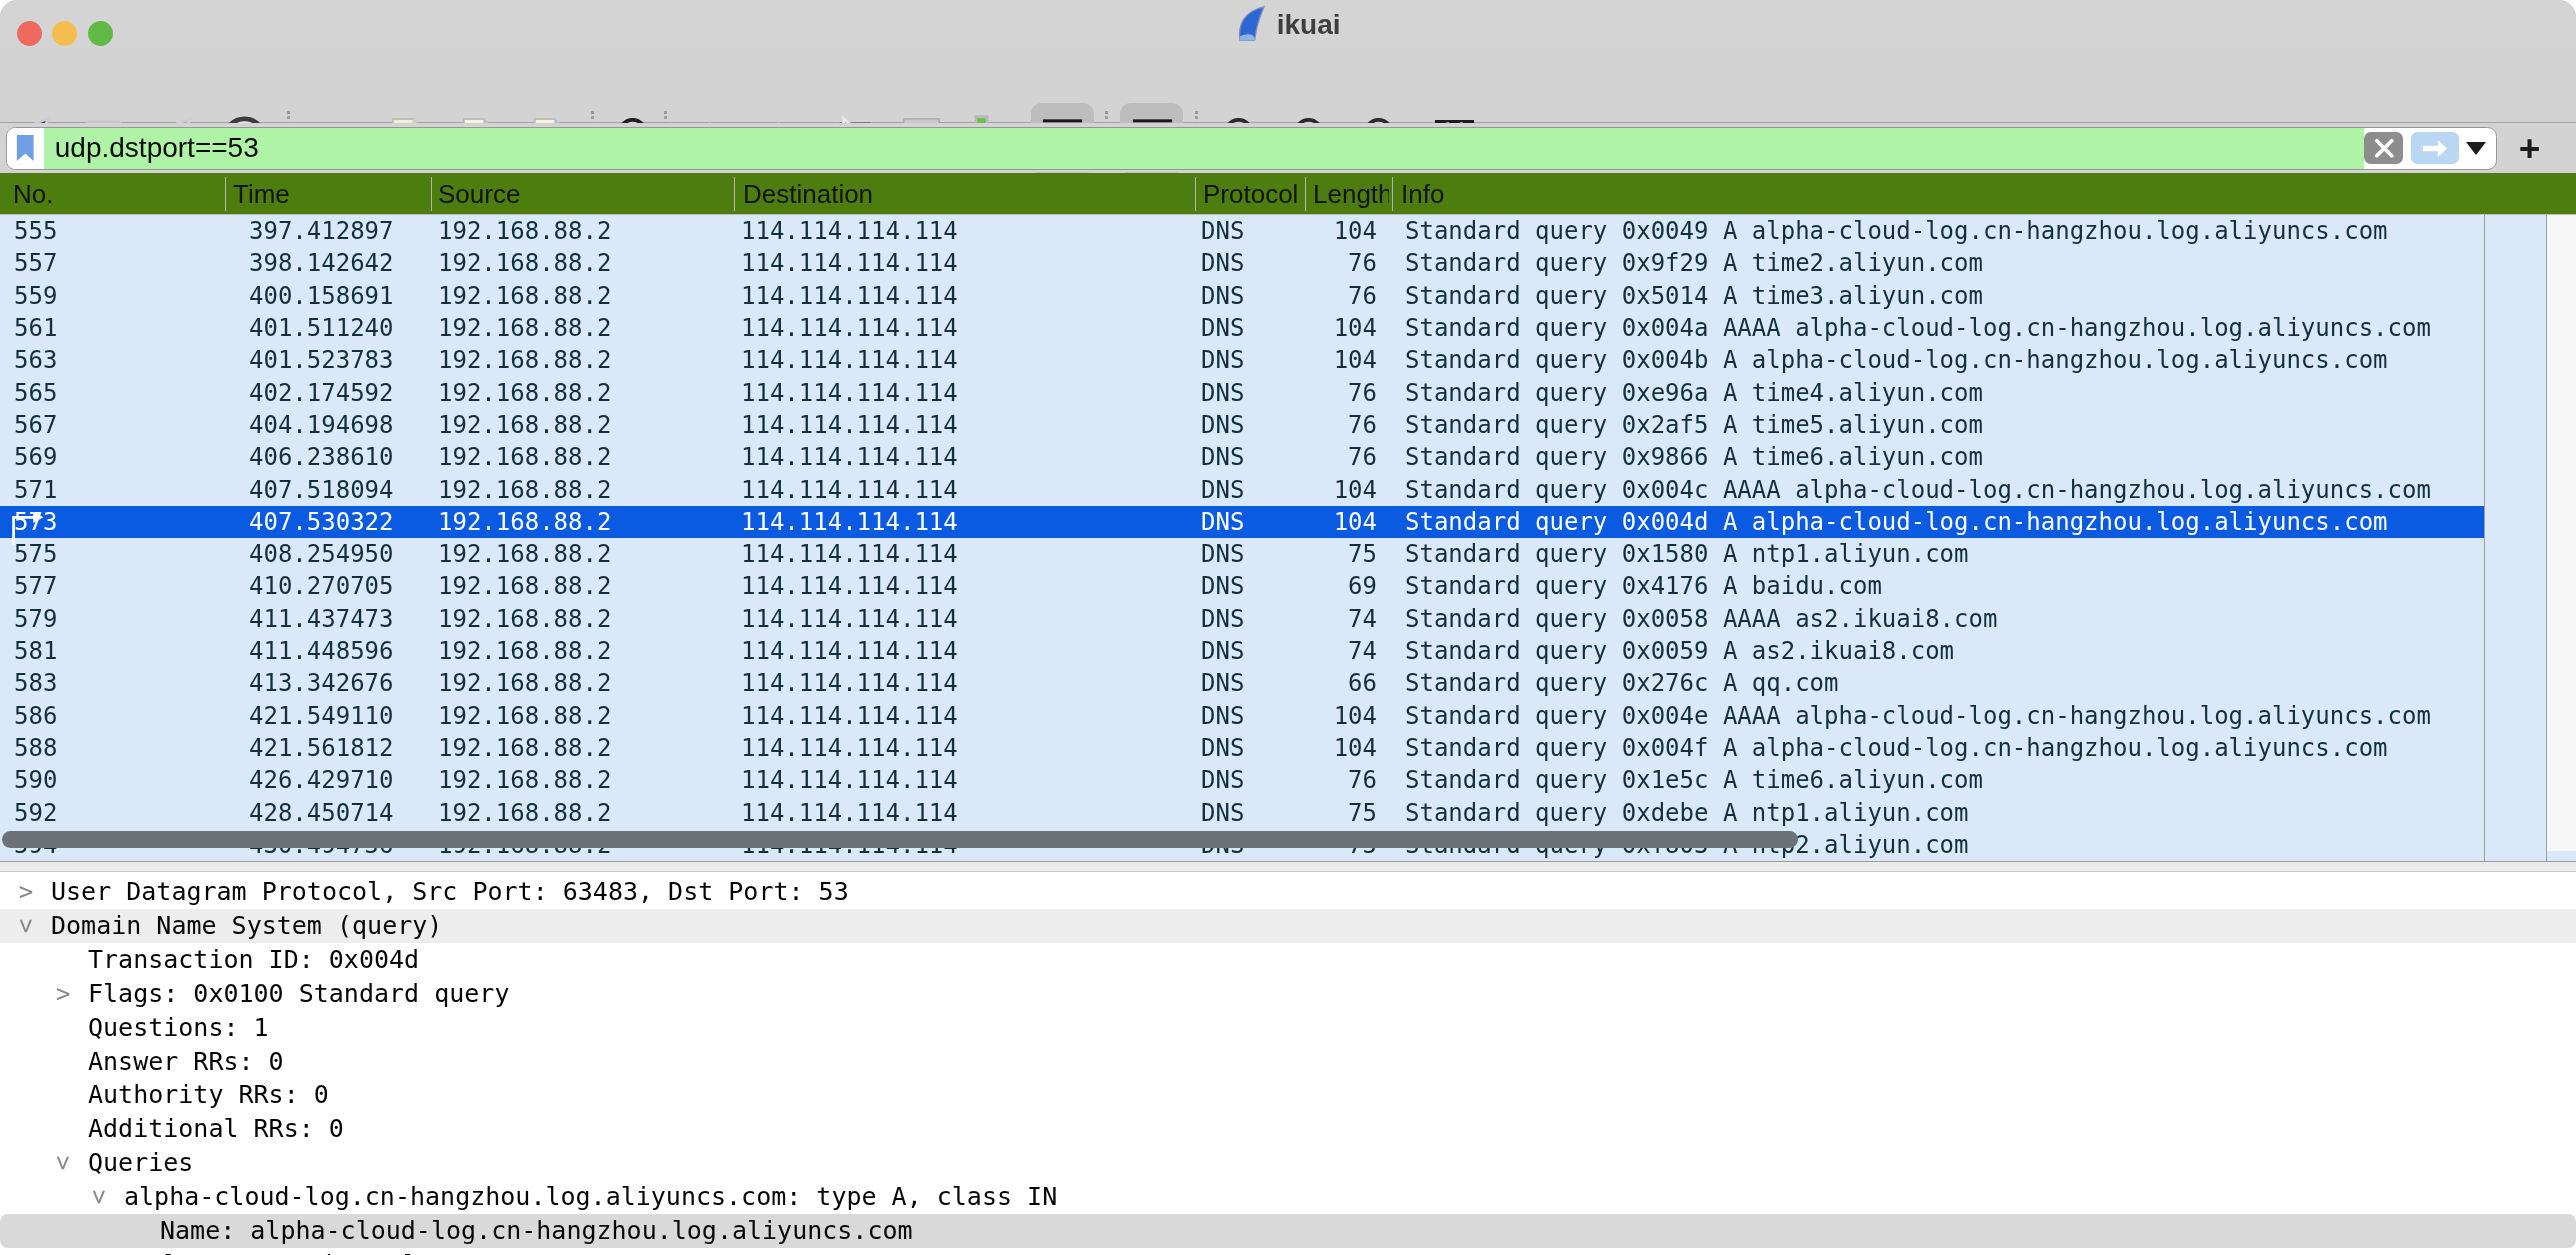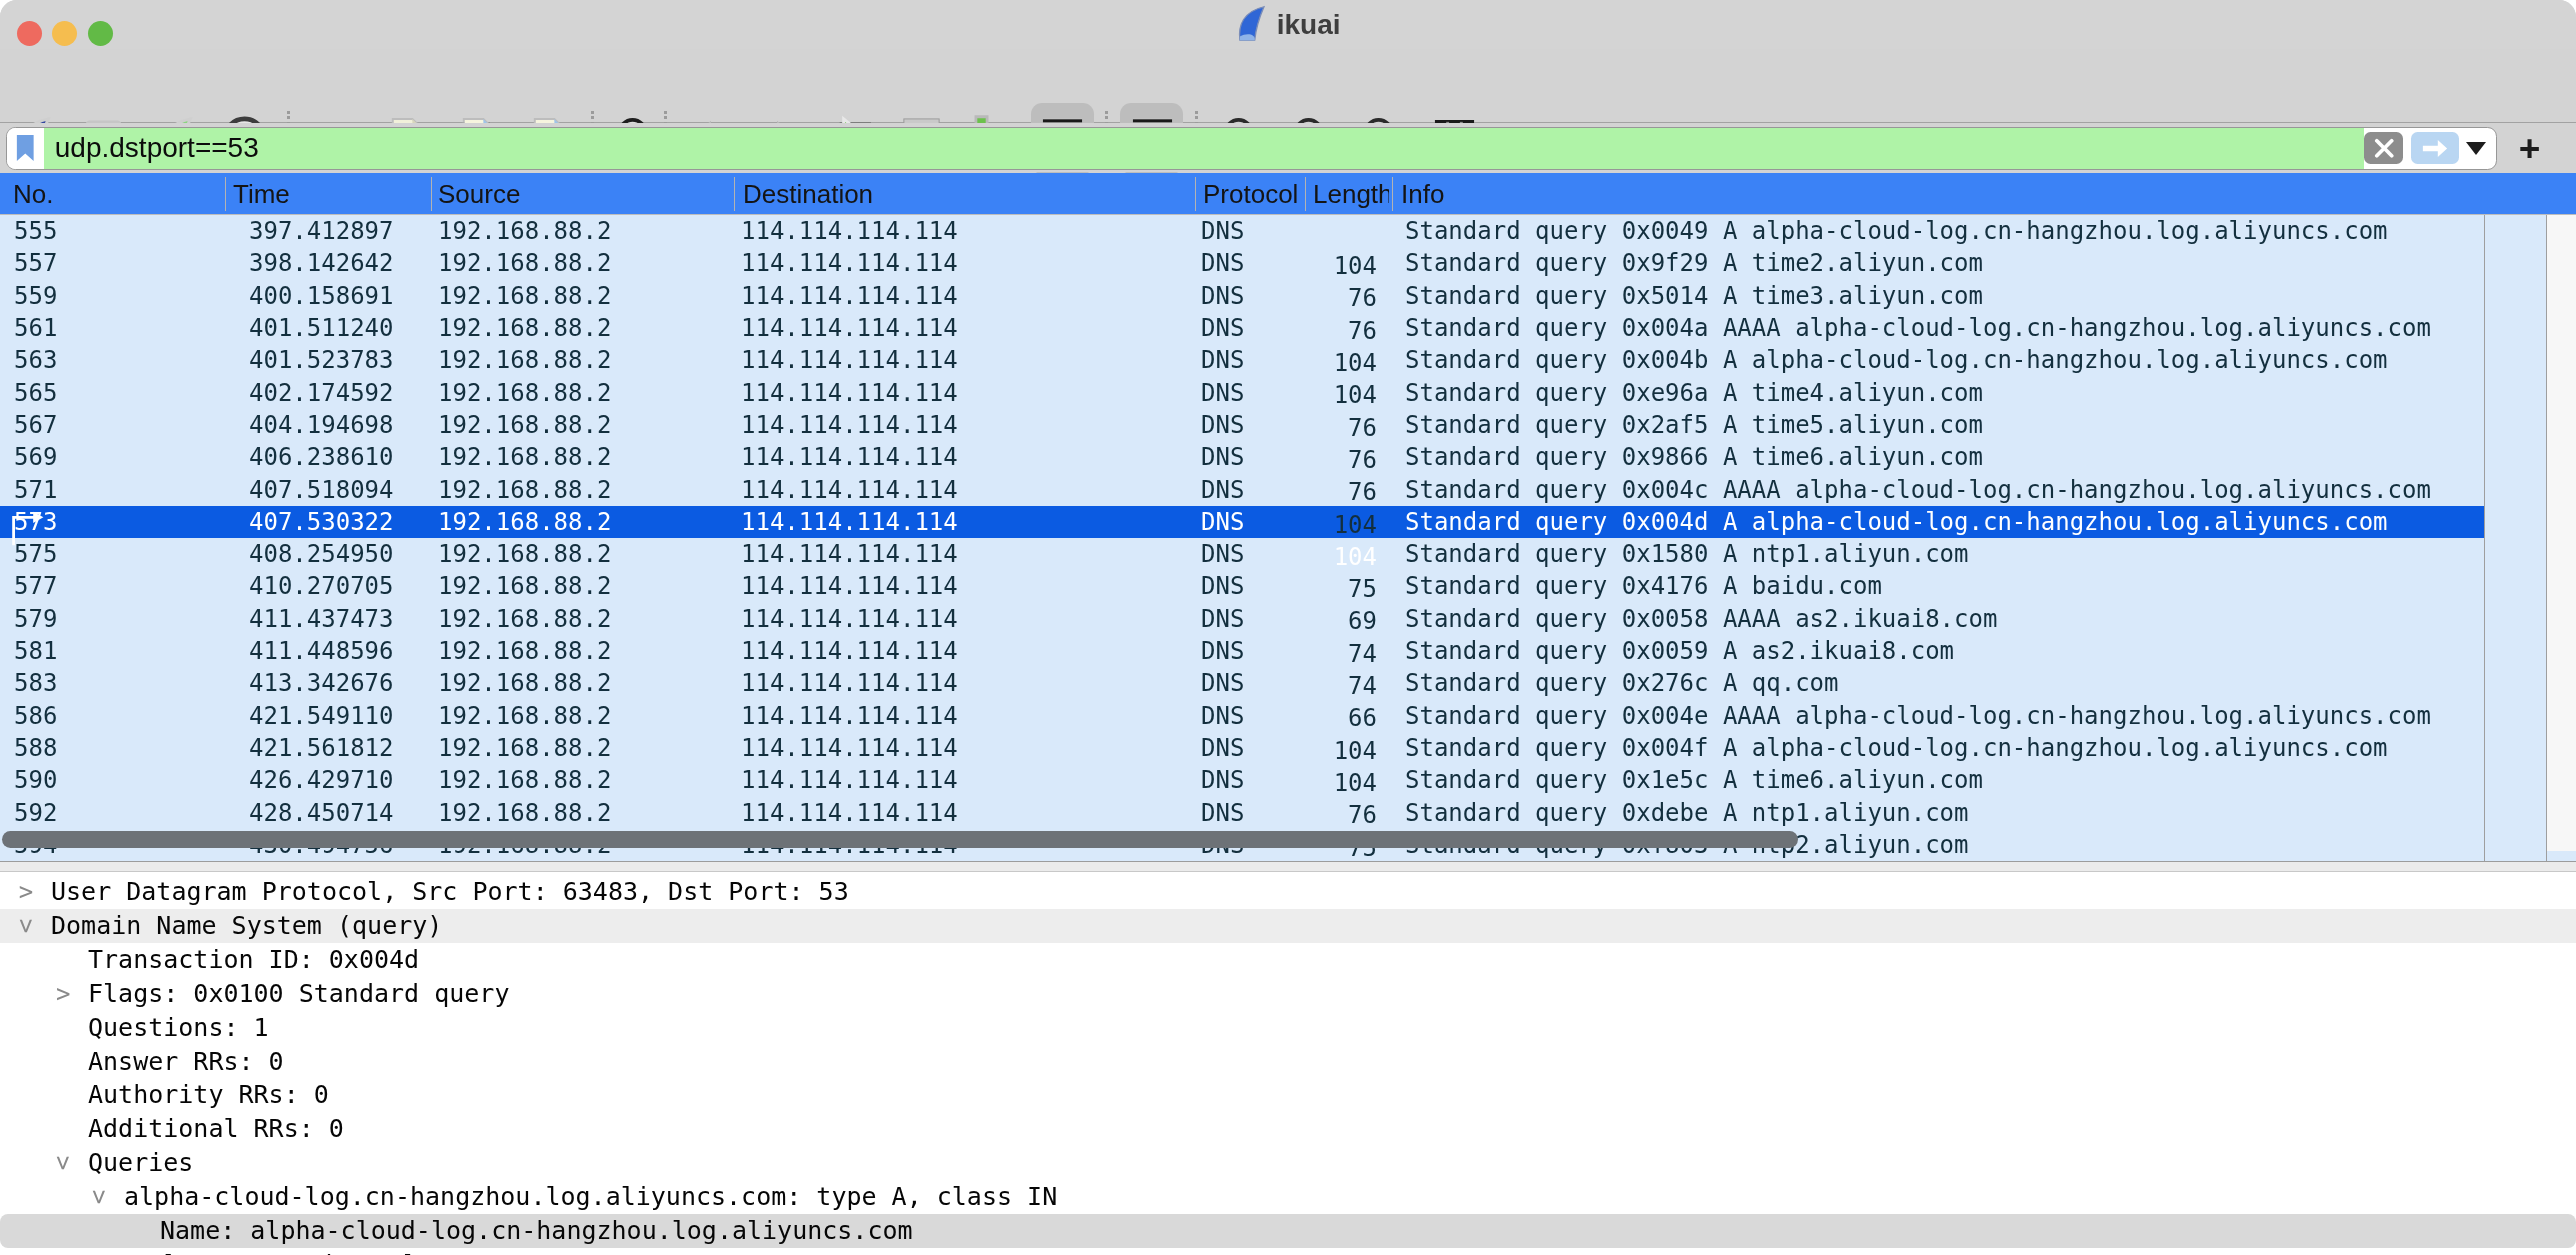--- a/index.html
+++ b/index.html
@@ -27,35 +27,35 @@
   .filterbar{position:absolute;left:0;top:123px;width:2576px;height:49px;background:#d3d3d3;}
   .filter-field{position:absolute;left:5.6px;top:3.7px;width:2491px;height:43px;background:#ffffff;border:1.9px solid #979797;border-radius:9.3px;overflow:hidden;display:flex;align-items:stretch;}
   .bookmark-box{width:37px;display:flex;align-items:center;justify-content:center;background:#ffffff;}
   .filter-input{flex:1;border:none;outline:none;background:#aff3a7;color:#0c0c0c;font-size:28px;font-family:"Liberation Sans",sans-serif;padding:0 0 0 11.2px;}
   .filter-btn{align-self:center;height:32px;border-radius:6.5px;display:flex;align-items:center;justify-content:center;margin-right:7.5px;}
   .clear-btn{width:39px;background:#8d8d8d;color:#fff;font-size:24px;font-weight:bold;}
   .apply-btn{width:48px;background:#b9d6f2;}
   .dd-arrow{align-self:center;margin-right:9.3px;width:0;height:0;border-left:10.3px solid transparent;border-right:10.3px solid transparent;border-top:13px solid #1c1c1c;}
   .plus-btn{position:absolute;left:2509px;top:5.6px;width:41px;height:41px;font-size:37px;font-weight:bold;color:#1c1c1c;text-align:center;line-height:39px;}
   
-  .header-row{position:absolute;left:0;top:173px;width:2576px;height:42px;background:#3b82f6;border-bottom:0.9px solid #bdbdbd;}
+  .header-row{position:absolute;left:0;top:173px;width:2576px;height:42px;background:#4d7c0f;border-bottom:0.9px solid #bdbdbd;}
   .hcol{position:absolute;top:5.6px;font-size:26px;color:#141414;white-space:nowrap;overflow:hidden;}
   .hsep{position:absolute;top:3.7px;height:34px;width:0.9px;background:#b3b3b3;}
   
   .packet-list{position:absolute;left:0;top:215px;width:2576px;height:646px;background:#d9e9fa;overflow:hidden;
     font-family:"DejaVu Sans Mono","Liberation Mono",monospace;font-size:24px;color:#132f3e;}
   .prow{position:absolute;left:0;width:2484px;height:32px;line-height:32px;white-space:nowrap;}
   .prow span{position:absolute;top:0;}
   .prow.selected{background:#0b5be2;color:#ffffff;}
   .c-no{left:14px;width:217px;text-align:left;}
   .c-time{left:249px;}
   .c-src{left:438px;}
   .c-dst{left:741px;}
   .c-proto{left:1201px;}
-  .c-len{left:1287px;width:90px;text-align:right;margin-top:35px;}
+  .c-len{left:1287px;width:90px;text-align:right;}
   .c-info{left:1405px;}
   .row-arrow{position:absolute;left:7.5px;top:1.9px;width:41px;height:41px;z-index:1;}
   .list-line-1{position:absolute;left:2484px;top:0;height:646px;width:0.9px;background:#9e9e9e;}
   .list-line-2{position:absolute;left:2546px;top:0;height:646px;width:0.9px;background:#9e9e9e;}
   .vtrack{position:absolute;left:2547px;top:0;width:29px;height:636px;background:#f7f7f7;}
   .hthumb{position:absolute;left:1.9px;top:616px;width:1796px;height:17px;border-radius:8.4px;background:#6d7277;z-index:2;}
   
   .splitter{position:absolute;left:0;top:861px;width:2576px;height:11.2px;background:#ebebeb;border-top:0.9px solid #9c9c9c;border-bottom:0.9px solid #c8c8c8;}
   
   .detail-pane{position:absolute;left:0;top:872px;width:2576px;height:383px;background:#ffffff;overflow:hidden;

